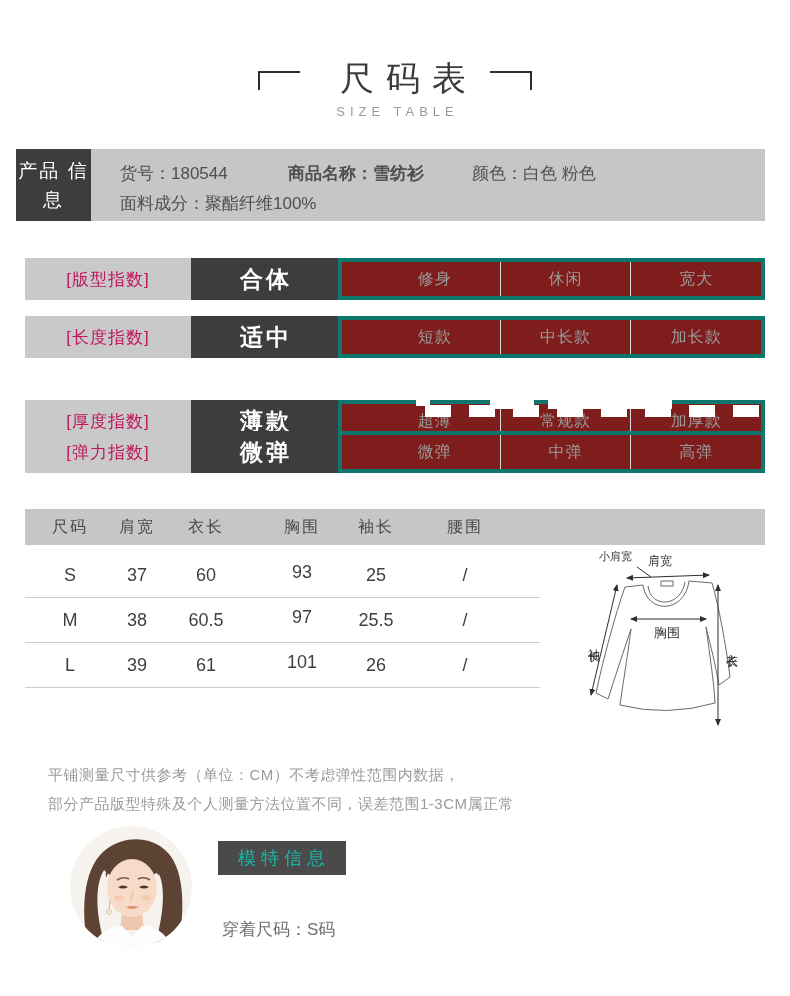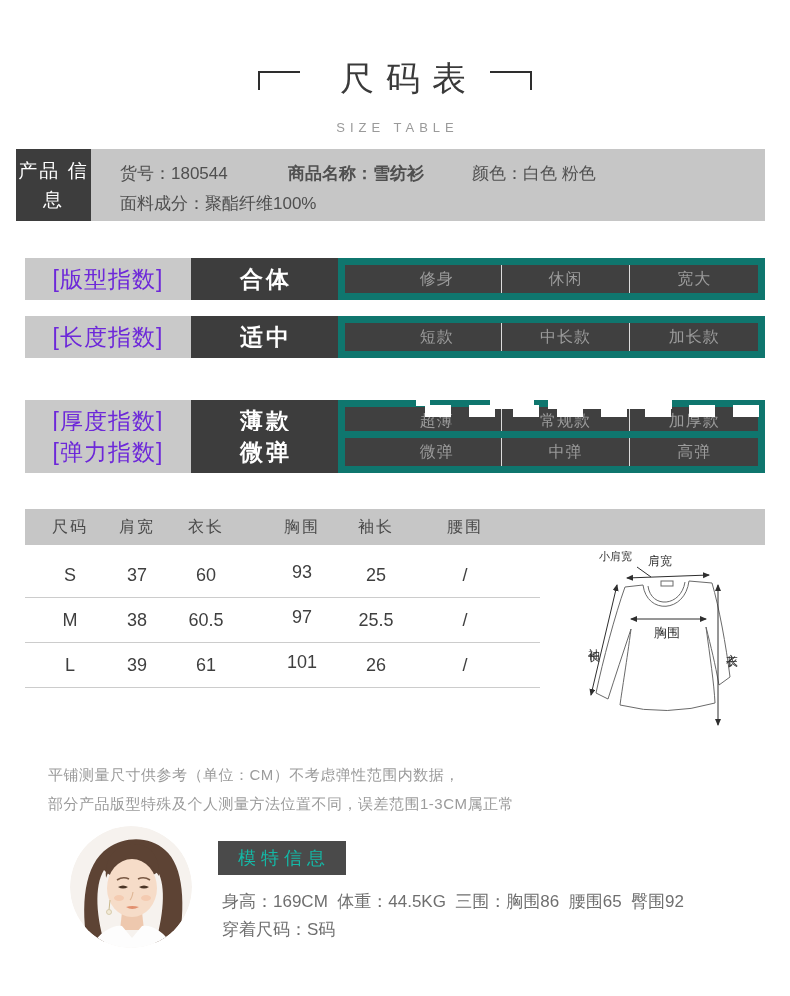--- a/index.html
+++ b/index.html
@@ -4,44 +4,44 @@
 <style>
   * { margin:0; padding:0; box-sizing:border-box; }
   body { background:#fff; }
   .page {
     position:relative; width:790px; height:996px; background:#ffffff;
     font-family:"Liberation Sans","DejaVu Sans",sans-serif; overflow:hidden;
   }
   
   .title-wrap { position:absolute; top:56px; left:0; width:790px; text-align:center; }
   .title { font-size:34px; letter-spacing:12px; padding-left:12px; color:#3a3a3a; font-weight:400;margin-left:16px; }
-  .subtitle { margin-top:18px; font-size:13px; letter-spacing:5px; padding-left:5px; color:#9a9a9a; }
+  .subtitle { margin-top:2px; font-size:13px; letter-spacing:5px; padding-left:5px; color:#9a9a9a; }
   .bracket { position:absolute; width:42px; height:19px; border-top:2px solid #2e2e2e; }
   .bracket-left  { left:258px; top:71px; border-left:2px solid #2e2e2e; }
   .bracket-right { left:490px; top:71px; border-right:2px solid #2e2e2e; }
   
   .pi-label {
     position:absolute; left:16px; top:149px; width:75px; height:72px; background:#3d3d3d;
     color:#fff; font-size:19px; letter-spacing:2px; line-height:1.55;
     display:flex; align-items:center; justify-content:center; text-align:center;
   }
   .pi-panel { position:absolute; left:91px; top:149px; width:674px; height:72px; background:#c6c6c6; color:#4f4f4f; font-size:17px; }
   .pi-item { position:absolute; white-space:nowrap; }
   .pi-1 { left:29px;  top:13px; }
   .pi-2 { left:197px; top:13px;font-weight:bold; }
   .pi-3 { left:381px; top:13px; }
   .pi-4 { left:29px;  top:43px; }
   
   .idx-row { position:absolute; left:25px; width:740px; height:42px; display:flex; }
   .idx-r1 { top:258px; } .idx-r2 { top:316px; } .idx-r3 { top:374px;margin-top:26px; } .idx-r4 { top:431px; }
-  .idx-label { width:166px; background:#c9c9c9; color:#6d28d9; font-size:23px; letter-spacing:1px;
+  .idx-label { width:166px; background:#c9c9c9; color:#be185d; font-size:17px; letter-spacing:1px;
     display:flex; align-items:center; justify-content:center; }
   .idx-selected { width:147px; background:#3d3d3d; color:#ffffff; font-size:23px; font-weight:bold; letter-spacing:3px;
     display:flex; align-items:center; justify-content:center; padding-left:3px; }
-  .idx-options { flex:1; display:flex; border:7px solid #0f766e; background:#404040;padding-left:28px; }
+  .idx-options { flex:1; display:flex; border:4px solid #0f766e; background:#7f1d1d;padding-left:28px; }
   .idx-opt { flex:1; display:flex; align-items:center; justify-content:center;
     color:#9b9b9b; font-size:16px; border-left:1px solid #dddddd; letter-spacing:1px; }
   .idx-opt:first-child { border-left:none; }
   
   .wm { position:absolute; background:#ffffff; }
   .wm-a { left:416px; top:380px; width:14px;  height:26px; }
   .wm-b { left:490px; top:377px; width:44px;  height:32px; }
   .wm-c { left:548px; top:377px; width:124px; height:32px; }
   .wm-d { left:620px; top:370px; width:26px;  height:6px; }
   .wm-e { left:724px; top:370px; width:26px;  height:6px; }
@@ -253,16 +253,15 @@
         <ellipse cx="76" cy="72" rx="5" ry="3" fill="#f3c3a6" opacity="0.7"></ellipse>
 
         <line x1="40" y1="74" x2="39" y2="84" stroke="#c9b88a" stroke-width="1"></line>
         <circle cx="39" cy="86" r="2.5" fill="#f3ead6" stroke="#cfc3a0" stroke-width="0.8"></circle>
 
         <path d="M20,122 C30,104 46,98 52,100 L62,112 L72,100 C80,98 94,104 104,122 Z" fill="#fdfdfd"></path>
       </g>
     </svg>
   </div>
   <div class="model-badge">模特信息</div>
-  <div class="model-line model-l1">身高：169CM  体重：44.5KG  三围：胸围86  腰围65  臀围92</div>
   <div class="model-line model-l2">穿着尺码：S码</div>
 
 </div>
 
 </body></html>

